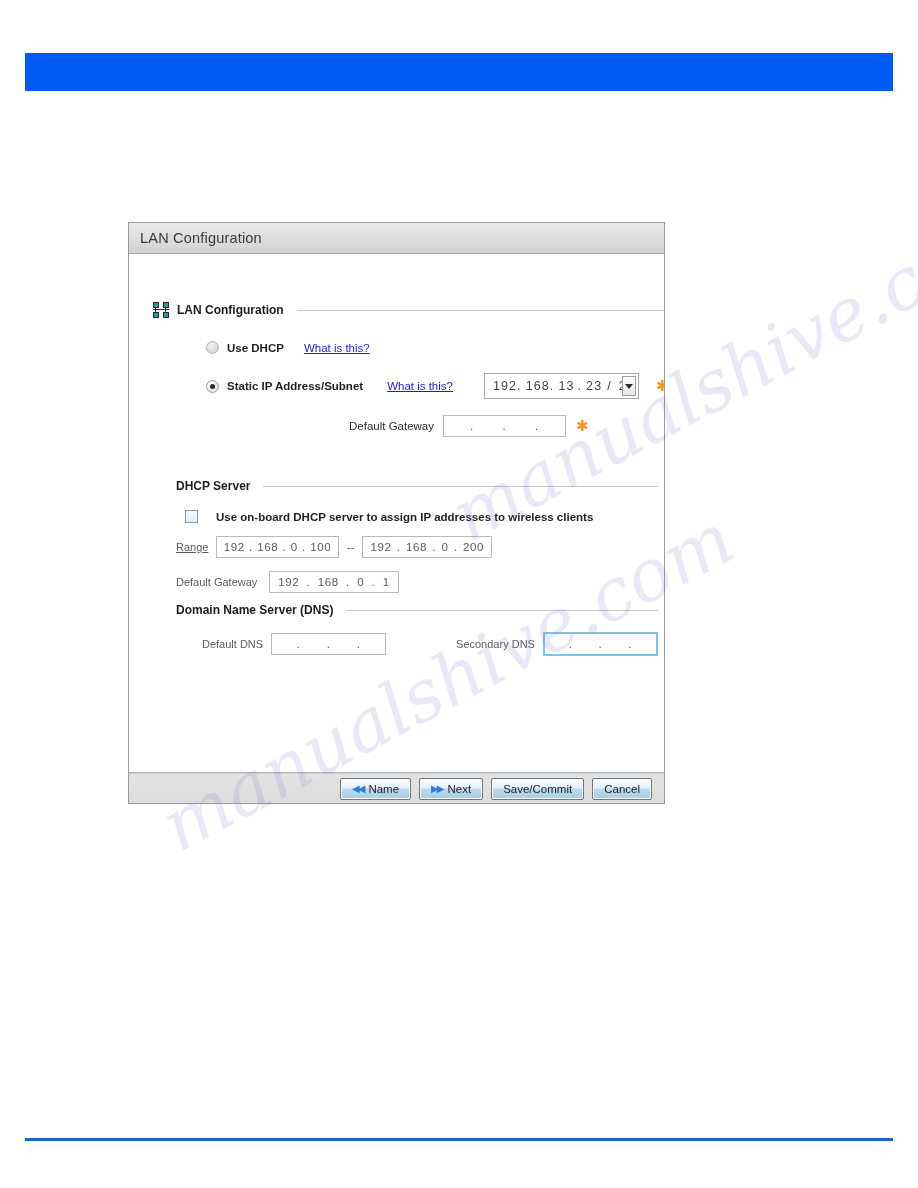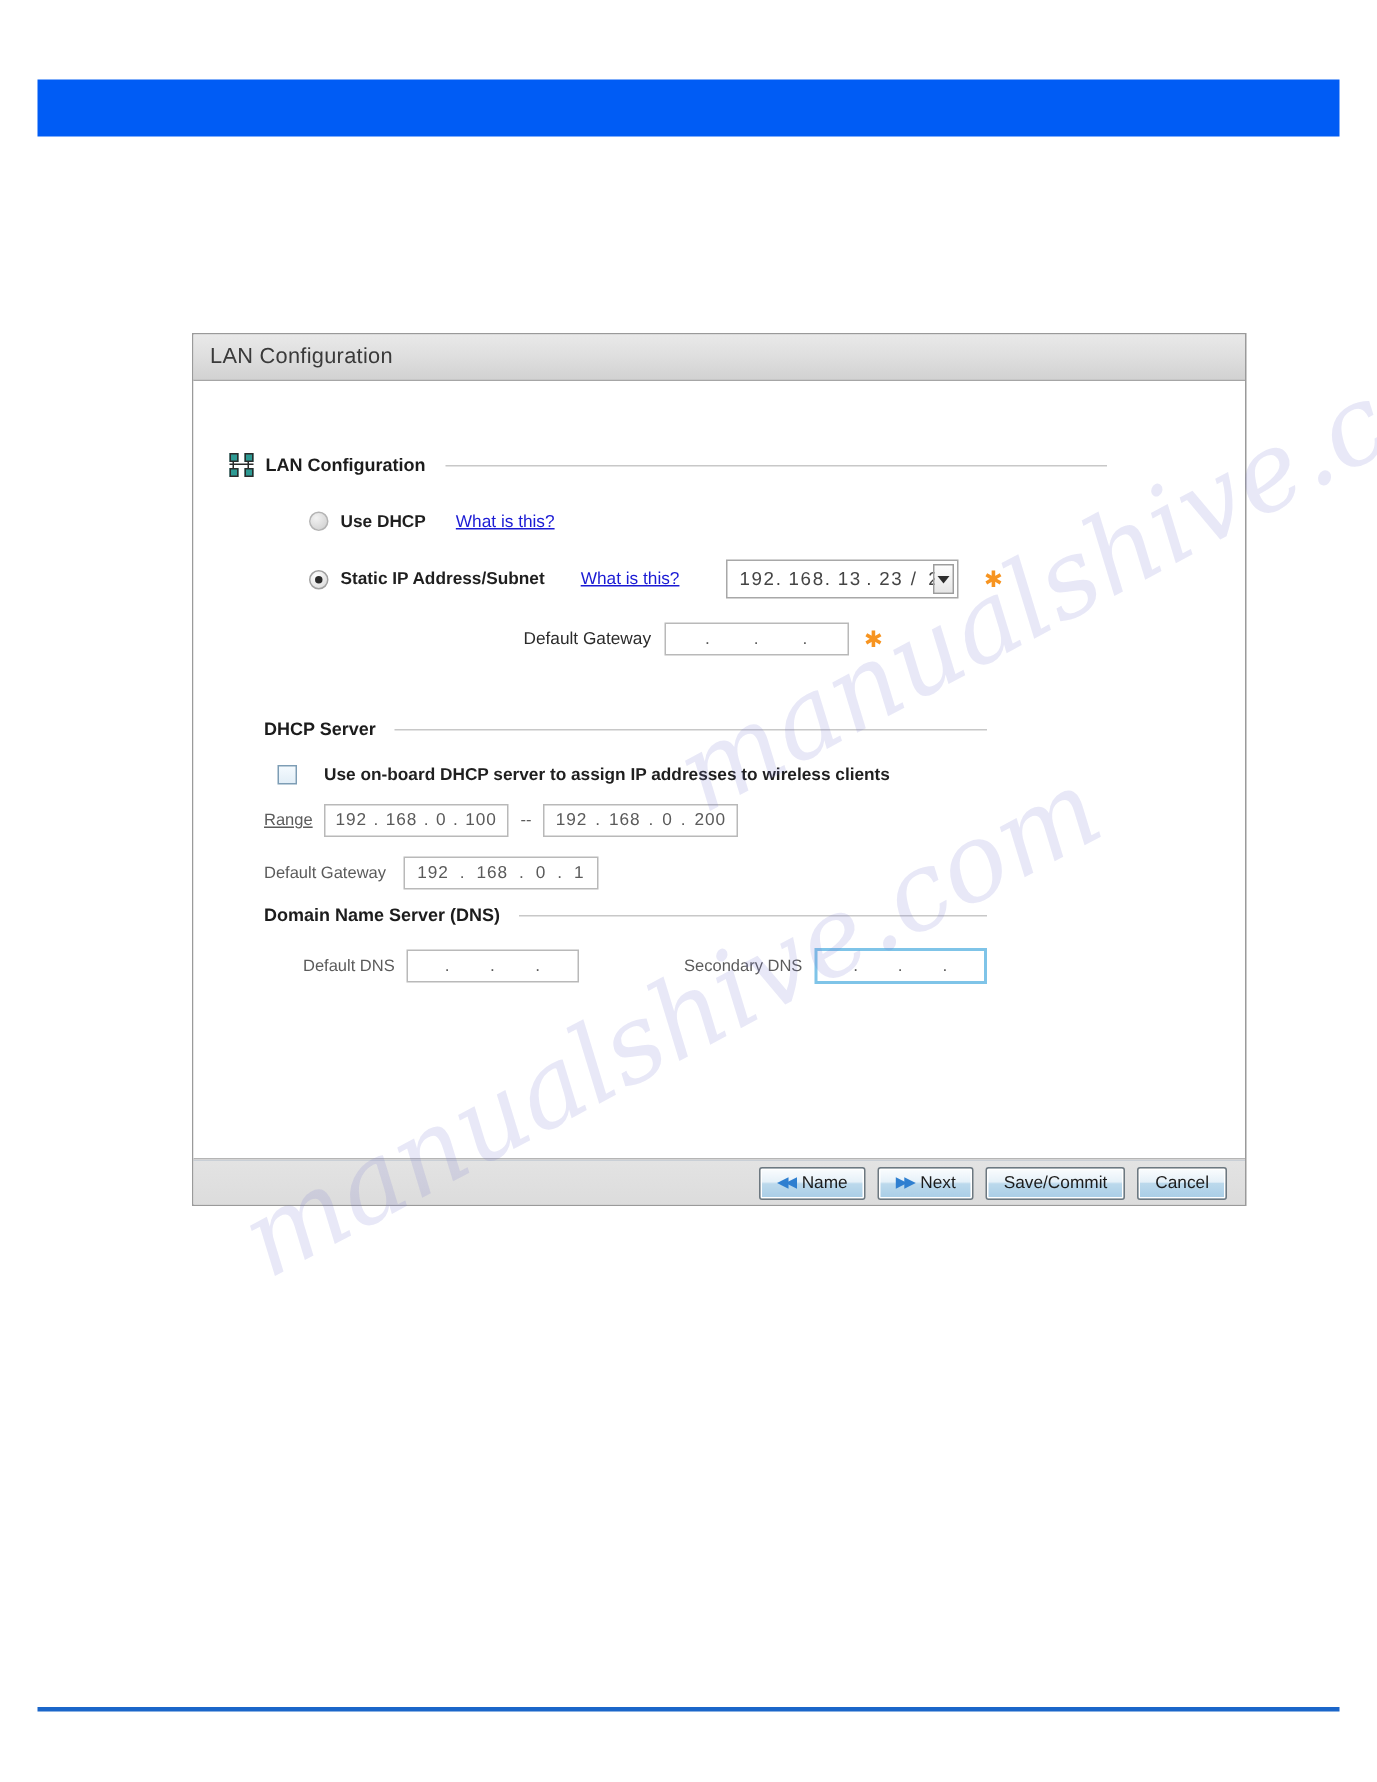--- a/index.html
+++ b/index.html
@@ -31,21 +31,21 @@
     width: 868px;
     height: 3px;
     background: #1b66c9;
   }
 
   
   #dialog {
     position: absolute;
     left: 128px;
     top: 222px;
-    width: 703px;
+    width: 537px;
     height: 582px;
     border: 1px solid #9a9a9a;
     background: #ffffff;
     box-sizing: border-box;
   }
   #dialog-titlebar {
     height: 31px;
     background: linear-gradient(to bottom, #e9e9e9 0%, #dedede 50%, #d2d2d2 100%);
     border-bottom: 1px solid #a6a6a6;
     display: flex;

